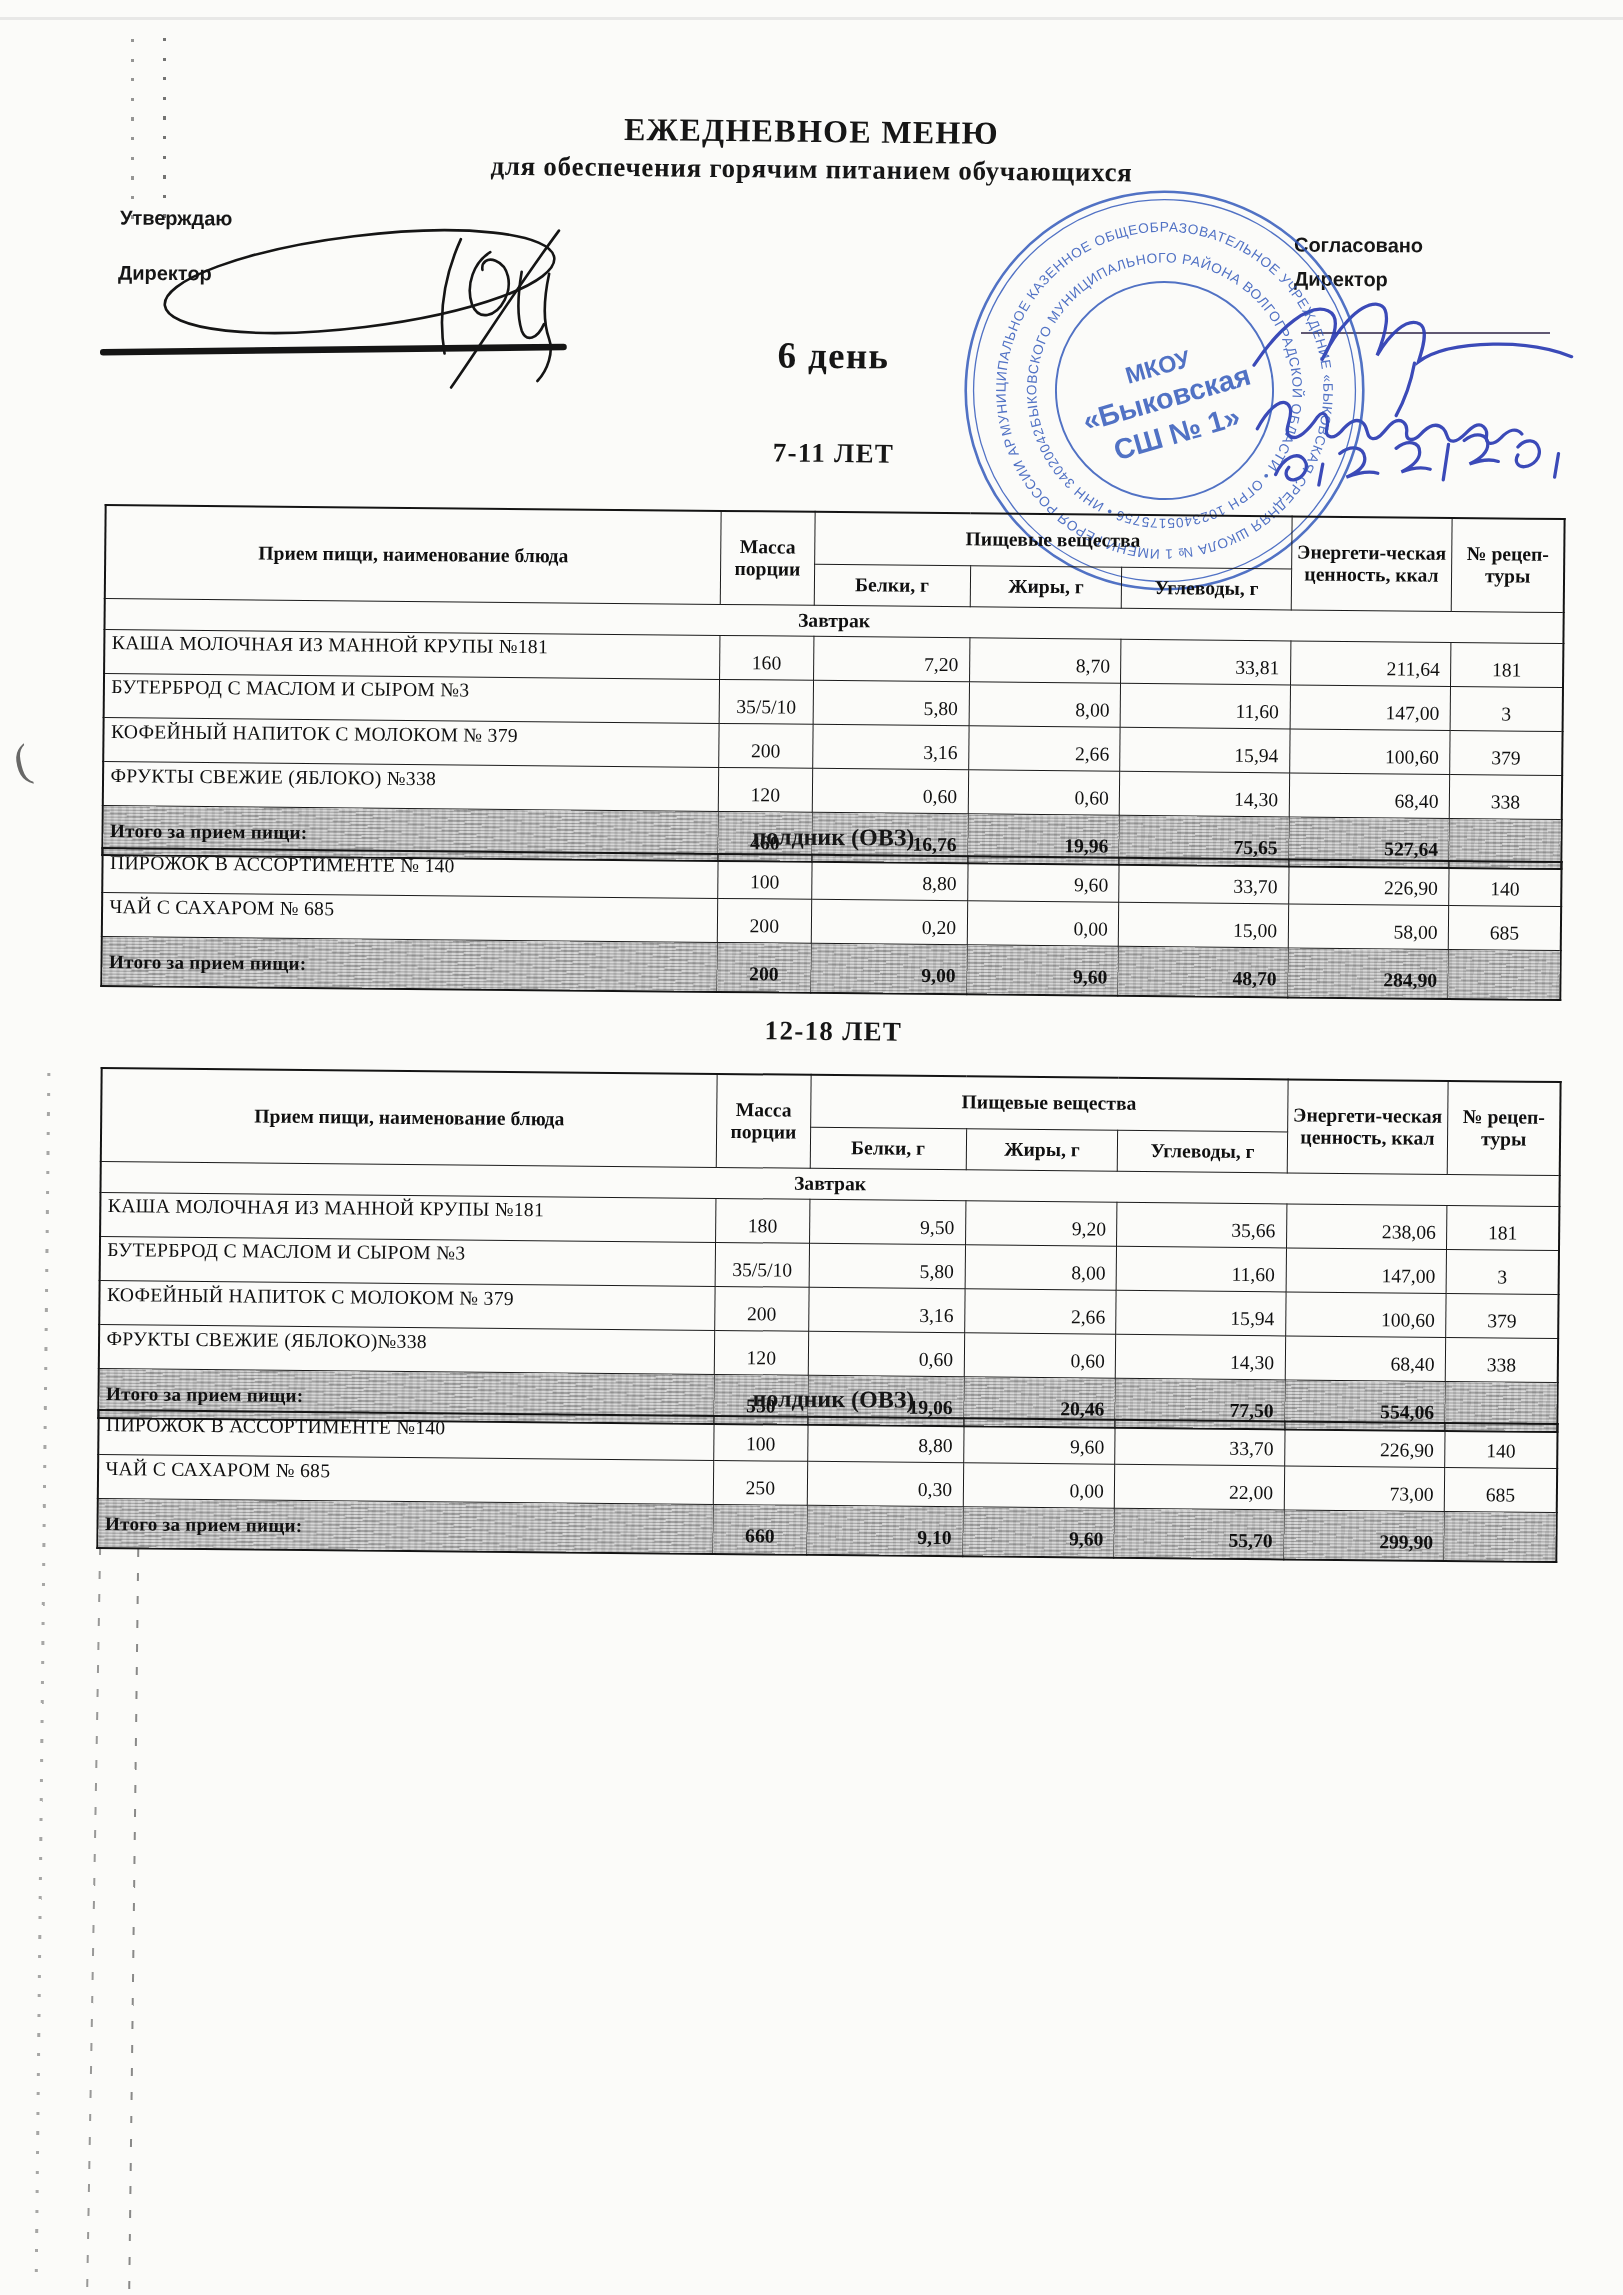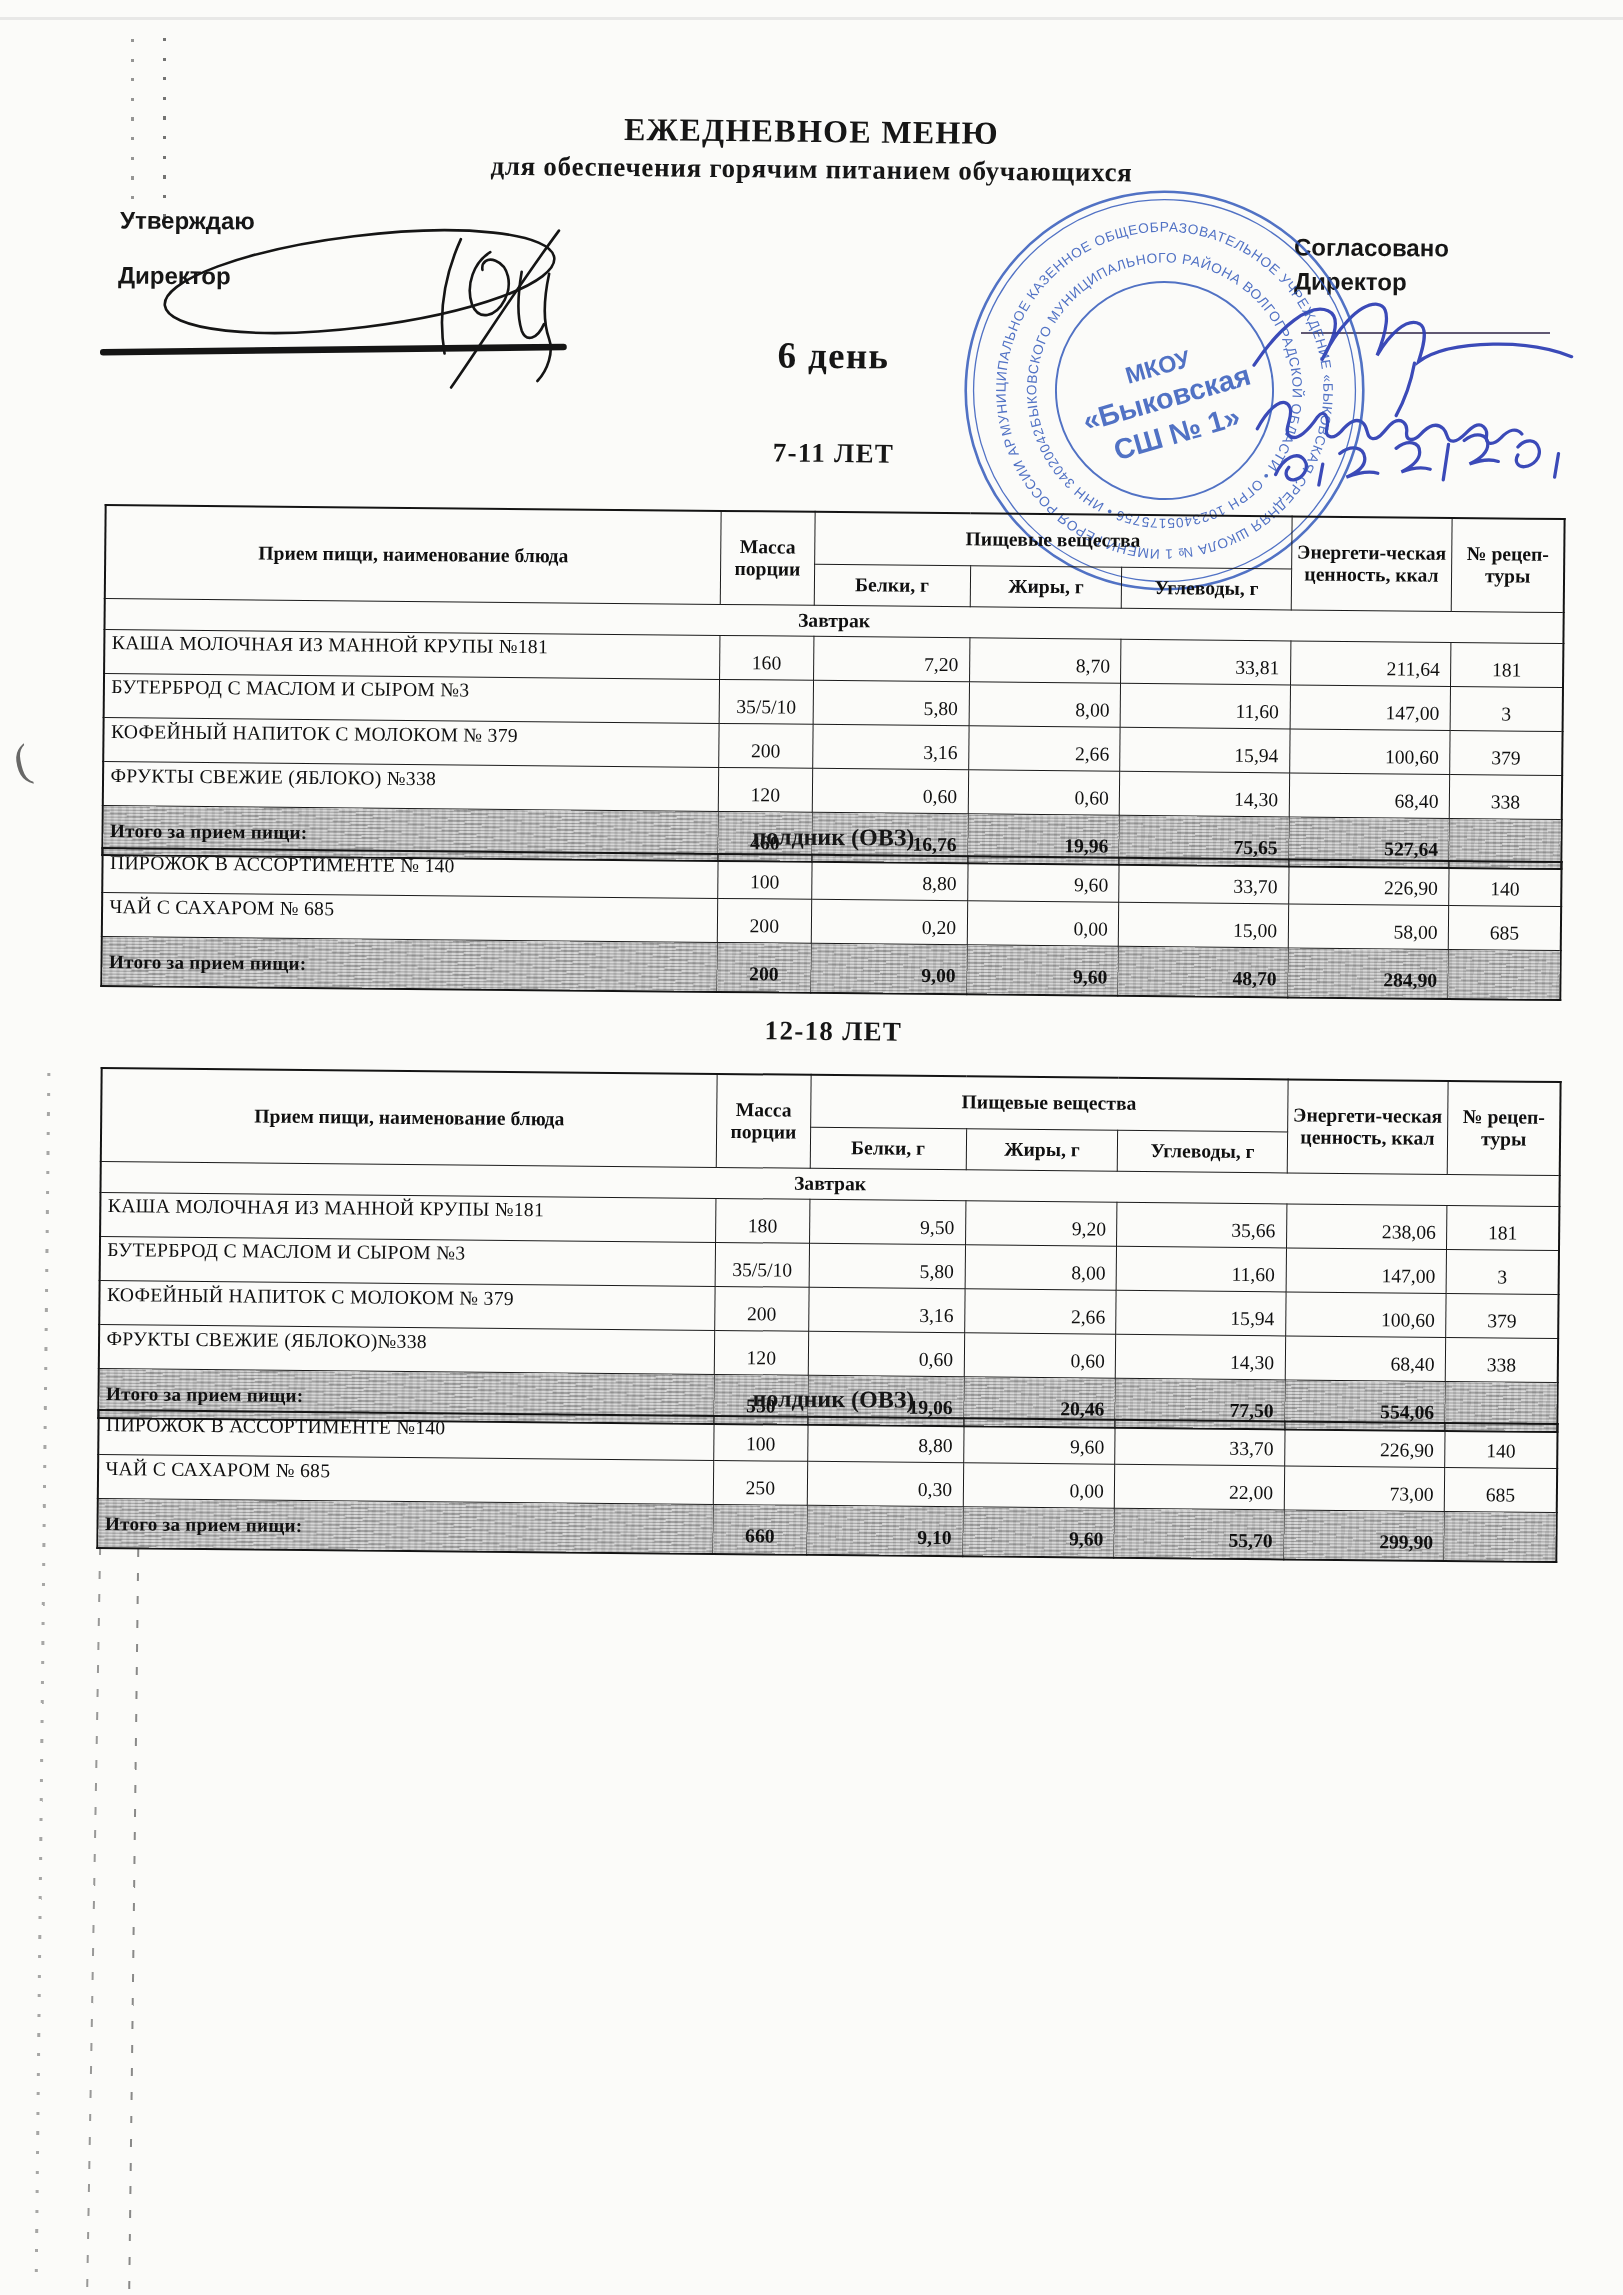--- a/index.html
+++ b/index.html
@@ -13,21 +13,21 @@
   
   .doc-title{left:0;width:1623px;text-align:center;font-weight:bold;letter-spacing:1.3px;transform:rotate(.6deg);}
   .t1{top:113px;font-size:32px;}
   .t2{top:154px;font-size:27px;letter-spacing:0.7px;}
   .center-band{left:103px;width:1461px;text-align:center;font-weight:bold;transform:rotate(.55deg);transform-origin:left center;}
   .day{top:327px;font-size:37px;letter-spacing:1.3px;}
   .age{font-size:27px;letter-spacing:1.3px;}
   .snackline{font-size:24px;}
   
   .sans{font-family:"Liberation Sans", sans-serif;}
-  .small-label{font-weight:bold;font-size:24px;transform:rotate(.4deg);}
+  .small-label{font-weight:bold;font-size:20px;transform:rotate(.4deg);}
   
   .tblwrap{left:103px;width:1461px;transform:rotate(.55deg);transform-origin:left center;}
   table.menu{width:1461px;border-collapse:collapse;table-layout:fixed;background:transparent;}
   table.menu{border:2.6px solid #141414;}
   table.menu td{border:1.7px solid #1b1b1b;font-size:19.6px;color:#101010;overflow:hidden;}
   .hrow1 td{height:48px;}
   .hrow2 td{height:38px;}
   .srow td{height:27.5px;font-weight:bold;text-align:center;font-size:21px;}
   .drow td{height:38px;}
   .trow td{height:42px;border-top-width:2.6px;border-bottom-width:2.6px;}

